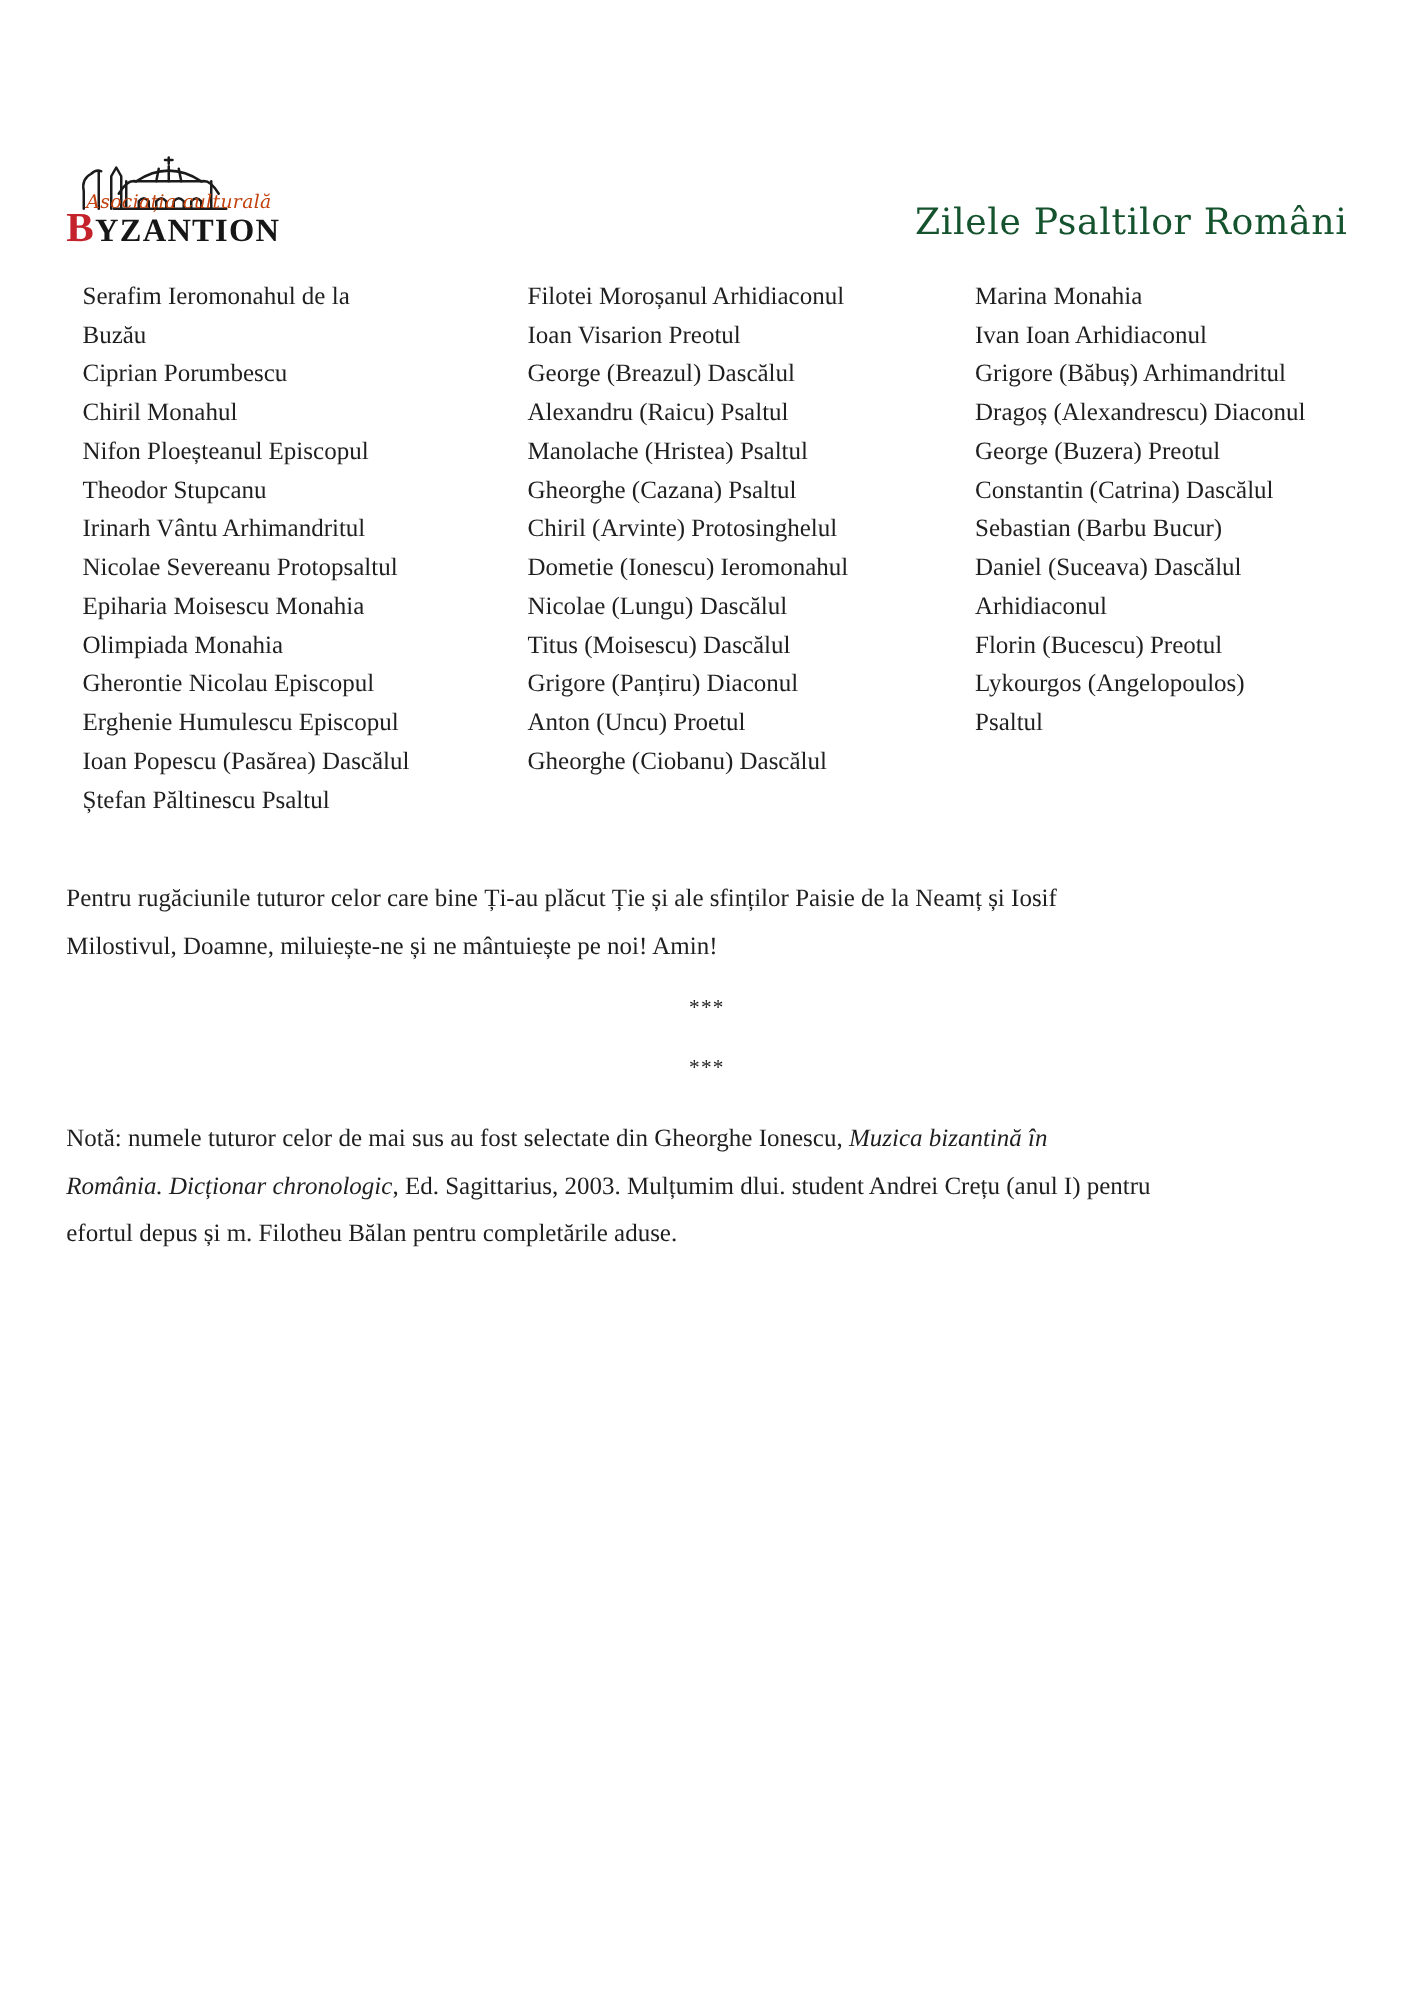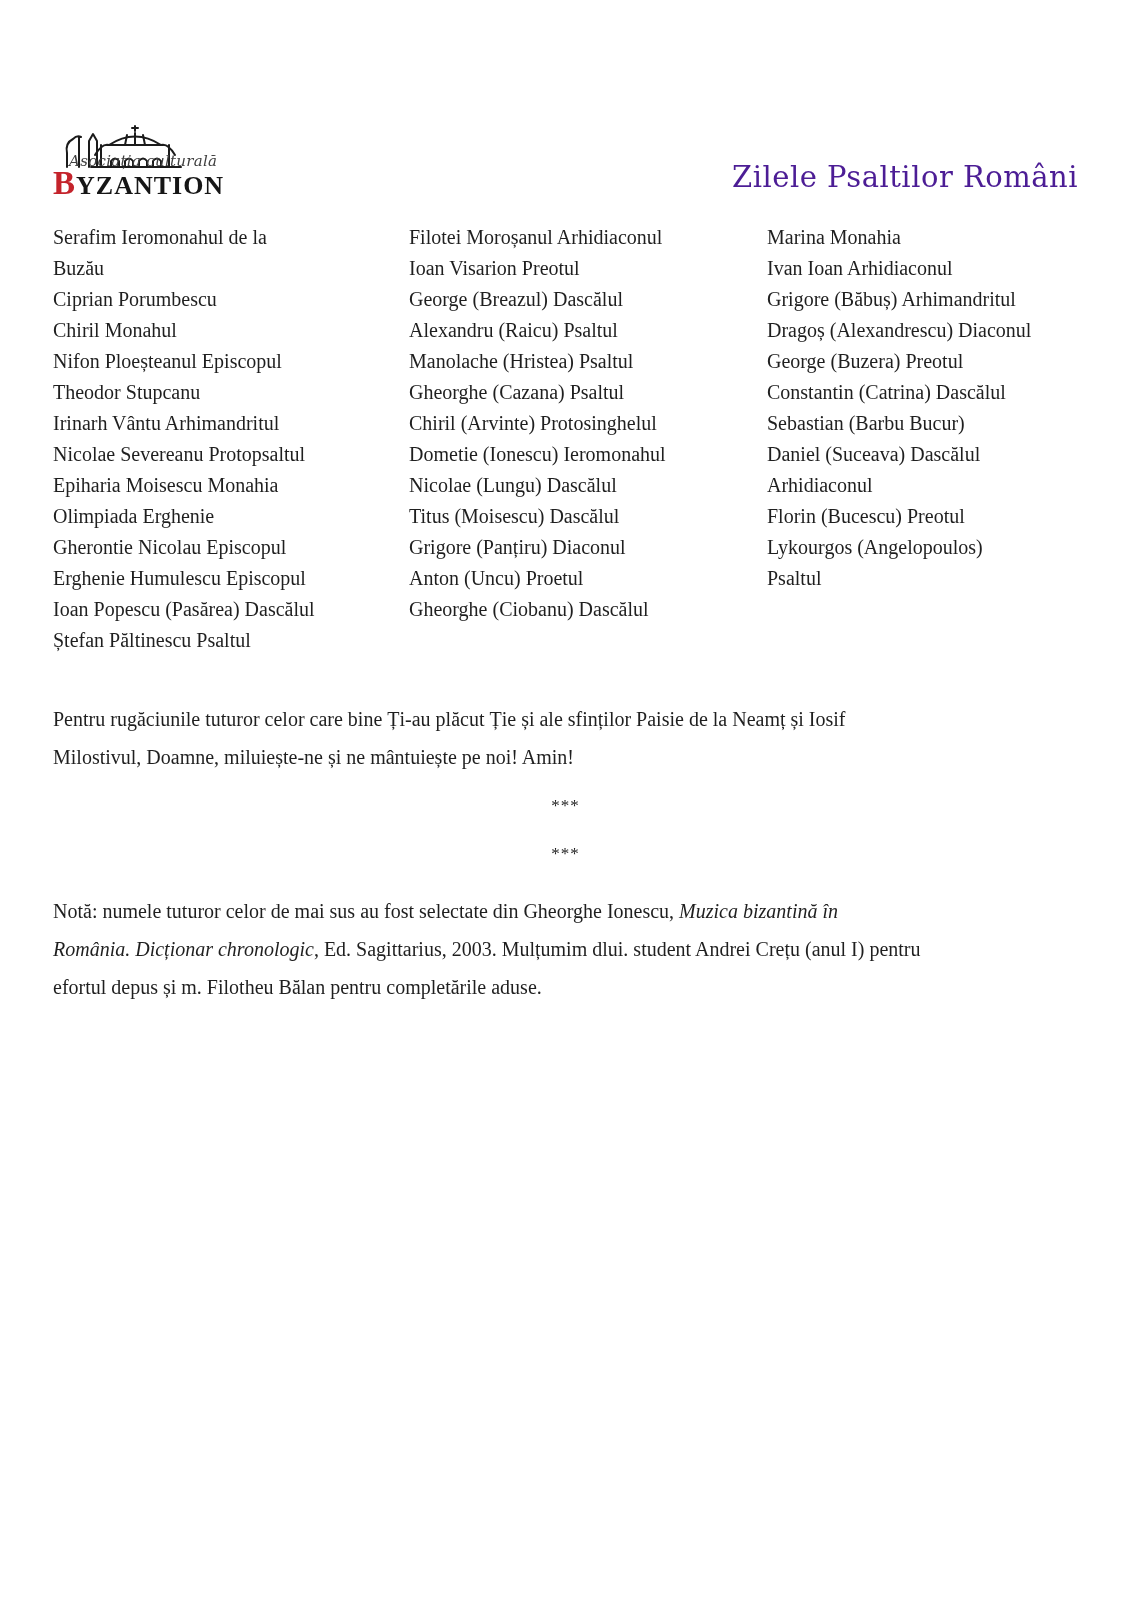--- a/index.html
+++ b/index.html
@@ -17,40 +17,40 @@
   
   .header{
     display:flex;justify-content:space-between;align-items:flex-end;
     height:68px;margin-bottom:26px;
   }
   .logo{position:relative;width:200px;height:68px;flex:0 0 auto;}
   .logo-sketch{position:absolute;top:-4px;left:2px;}
   .logo-script{
     position:absolute;top:24px;left:16px;
     font-style:italic;font-size:15px;letter-spacing:.3px;
-    color:#404040;white-space:nowrap;
+    color:#c2410c;white-space:nowrap;
     font-family:"DejaVu Serif", serif;
     text-align:center;
   }
   .logo-name{
     position:absolute;left:0;bottom:-4px;
     font-weight:700;font-size:26px;letter-spacing:1px;
     color:#161616;line-height:1;white-space:nowrap;
     font-family:"Liberation Serif", serif;
   }
   .logo-initial{color:#c4232b;font-size:33px;}
   .title{
     font-family:"DejaVu Serif", serif;
-    font-size:29px;color:#4c1d95;letter-spacing:.5px;
+    font-size:29px;color:#14532d;letter-spacing:.5px;
     white-space:nowrap;line-height:1;margin-bottom:4px;
   }
   
   .names{display:flex;font-size:20px;line-height:31px;}
   .names .col{flex:0 0 auto;}
-  .names .col-1{width:356px;}
+  .names .col-1{width:356px;margin-left:13px;}
   .names .col-2{width:358px;}
   .names .col-3{flex:1;}
   .name-line{white-space:nowrap;}
   
   .para{font-size:20px;line-height:38px;}
   .prayer{margin-top:44px;}
   .separator{
     text-align:center;font-size:17px;line-height:20px;
     letter-spacing:1px;margin:20px 0 28px;color:#1f1f1f;
   }
@@ -89,21 +89,21 @@
     <div class="col col-1">
       <div class="name-line">Serafim Ieromonahul de la</div>
       <div class="name-line">Buzău</div>
       <div class="name-line">Ciprian Porumbescu</div>
       <div class="name-line">Chiril Monahul</div>
       <div class="name-line">Nifon Ploeșteanul Episcopul</div>
       <div class="name-line">Theodor Stupcanu</div>
       <div class="name-line">Irinarh Vântu Arhimandritul</div>
       <div class="name-line">Nicolae Severeanu Protopsaltul</div>
       <div class="name-line">Epiharia Moisescu Monahia</div>
-      <div class="name-line">Olimpiada Erghenie</div>
+      <div class="name-line">Olimpiada Monahia</div>
       <div class="name-line">Gherontie Nicolau Episcopul</div>
       <div class="name-line">Erghenie Humulescu Episcopul</div>
       <div class="name-line">Ioan Popescu (Pasărea) Dascălul</div>
       <div class="name-line">Ștefan Păltinescu Psaltul</div>
     </div>
     <div class="col col-2">
       <div class="name-line">Filotei Moroșanul Arhidiaconul</div>
       <div class="name-line">Ioan Visarion Preotul</div>
       <div class="name-line">George (Breazul) Dascălul</div>
       <div class="name-line">Alexandru (Raicu) Psaltul</div>

